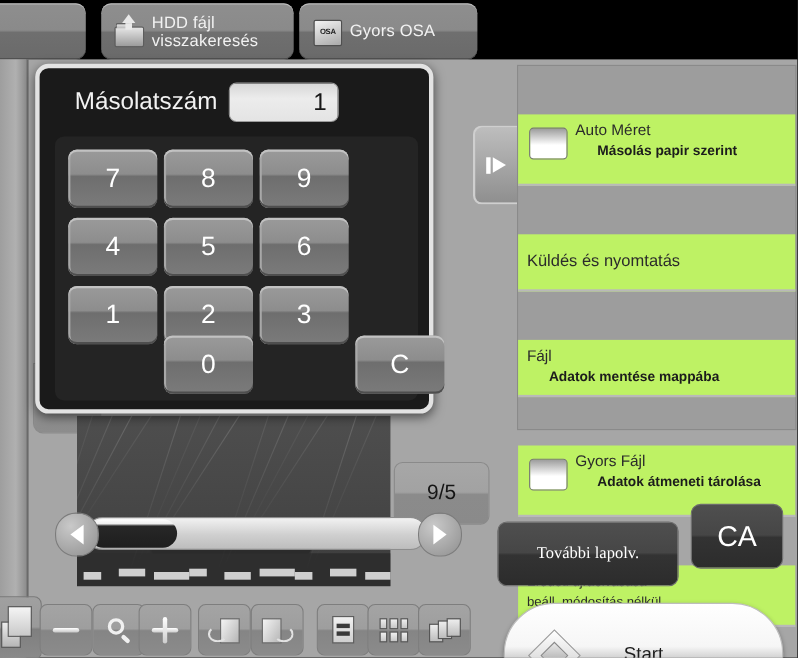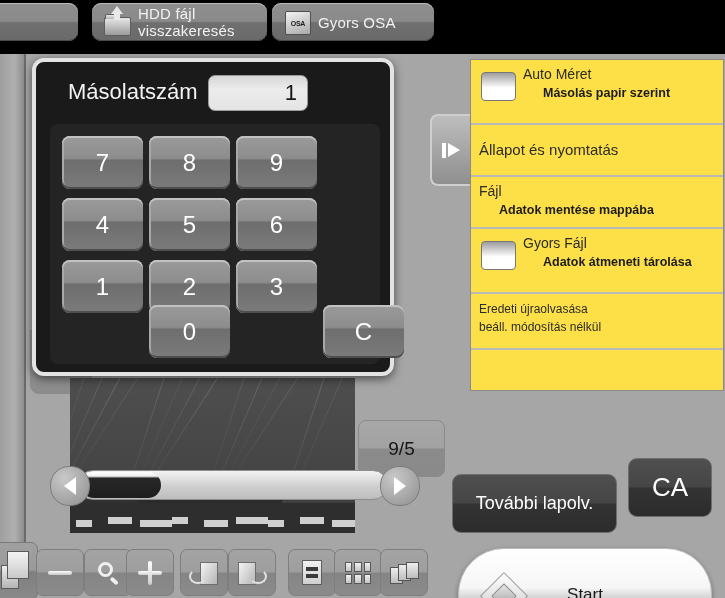--- a/index.html
+++ b/index.html
@@ -3,21 +3,21 @@
 <meta charset="utf-8">
 <style>
   html,body{margin:0;padding:0;background:#000;}
   body{width:725px;height:598px;overflow:hidden;
        font-family:"Liberation Sans","DejaVu Sans",sans-serif;
        -webkit-font-smoothing:antialiased;}
   #screen{position:relative;width:725px;height:598px;background:#0b0b0b;overflow:hidden;}
 
   
   .topbar{position:absolute;left:0;top:0;width:725px;height:54px;background:#000;}
-  .tab{position:absolute;top:3px;height:38px;border-radius:9px;
+  .tab{position:absolute;top:3px;height:51px;border-radius:9px;
        background:linear-gradient(180deg,#8e8e8e 0%,#8a8a8a 48%,#6f6f6f 52%,#6a6a6a 100%);
        box-shadow:inset 0 1px 0 #b9b9b9, inset 0 -1px 0 #4a4a4a;
        color:#efefef;display:flex;align-items:center;}
   .tab .tlabel{font-size:15px;line-height:17px;color:#f2f2f2;letter-spacing:.2px;}
   #tab-partial{left:-92px;width:170px;}
   #tab-hdd{left:92px;width:175px;}
   #tab-osa{left:272px;width:162px;}
   .tabicon{width:30px;height:32px;margin:0 6px 0 10px;flex:0 0 auto;position:relative;}
   
   .ic-folder{position:absolute;left:2px;bottom:2px;width:25px;height:17px;border-radius:2px;
@@ -38,22 +38,22 @@
        border:2px solid #d8d8d8;color:#fff;font-size:16px;display:flex;align-items:center;justify-content:center;}
 
   
   .body{position:absolute;left:0;top:54px;width:725px;height:544px;background:#a6a6a6;}
   .leftrail{position:absolute;left:0;top:0;width:24px;height:544px;
             background:linear-gradient(90deg,#9e9e9e,#b0b0b0 60%,#8d8d8d);border-right:2px solid #6a6a6a;}
 
   
   #rightpanel{position:absolute;left:470px;top:5px;width:252px;height:330px;background:#9d9d9d;
               border:1px solid #8a8a8a;}
-  .prow{position:relative;background:#fde047;border-bottom:2px solid #b9b9b9;padding:6px 8px 7px 8px;
-        box-sizing:border-box;}
+  .prow{position:relative;background:#bef264;border-bottom:2px solid #b9b9b9;padding:6px 8px 7px 8px;
+        box-sizing:border-box;margin-top:44px;}
   .prow .pmain{font-size:14px;color:#2b2b2b;line-height:17px;}
   .prow .psub{font-size:12.5px;color:#1c1c1c;font-weight:bold;line-height:16px;margin-top:2px;padding-left:20px;}
   .prow.withbox{padding-left:52px;}
   .cbx{position:absolute;left:10px;top:12px;width:33px;height:27px;border-radius:4px;
        background:linear-gradient(180deg,#9d9d9d 0%,#cfcfcf 28%,#ffffff 55%,#ffffff 100%);
        border:1px solid #777;}
   #prow-0{height:65px;}
   #prow-1{height:52px;display:flex;align-items:center;}
   #prow-2{height:65px;}
   #prow-3{height:52px;}
@@ -155,21 +155,21 @@
   .gl-stack i{position:absolute;width:11px;height:15px;background:linear-gradient(180deg,#eee,#bdbdbd);border:1px solid #555;}
   .gl-stack i:nth-child(1){left:0;top:5px;} .gl-stack i:nth-child(2){left:8px;top:2px;} .gl-stack i:nth-child(3){left:16px;top:0;}
   #corner-icon{position:absolute;left:-8px;top:488px;width:44px;height:56px;border-radius:7px;
        background:linear-gradient(180deg,#a0a0a0 0%,#9a9a9a 48%,#7f7f7f 52%,#8a8a8a 100%);border:1px solid #7a7a7a;}
   #corner-icon .pg{position:absolute;left:14px;top:8px;width:20px;height:26px;background:linear-gradient(180deg,#f5f5f5,#c9c9c9);border:1px solid #5a5a5a;}
   #corner-icon .pg2{position:absolute;left:8px;top:22px;width:16px;height:22px;background:linear-gradient(180deg,#ededed,#b5b5b5);border:1px solid #5a5a5a;}
 
   
   #btn-scanmore{position:absolute;left:452px;top:420px;width:163px;height:57px;border-radius:9px;
        background:linear-gradient(180deg,#4f4f4f 0%,#464646 48%,#333333 52%,#2c2c2c 100%);
-       border:1px solid #6d6d6d;color:#fff;font-size:18px;display:flex;align-items:center;justify-content:center;}
+       border:1px solid #6d6d6d;color:#fff;font-size:15px;display:flex;align-items:center;justify-content:center;font-family:Liberation Serif, serif;}
   #btn-ca{position:absolute;left:628px;top:404px;width:82px;height:57px;border-radius:9px;
        background:linear-gradient(180deg,#4f4f4f 0%,#464646 48%,#333333 52%,#2c2c2c 100%);
        border:1px solid #6d6d6d;color:#fff;font-size:26px;display:flex;align-items:center;justify-content:center;}
   #btn-start{position:absolute;left:458px;top:494px;width:252px;height:92px;border-radius:46px;
        background:linear-gradient(180deg,#ffffff 0%,#f6f6f6 42%,#d6d6d6 52%,#efefef 100%);
        border:1px solid #bdbdbd;box-shadow:0 2px 5px rgba(0,0,0,.35);
        display:flex;align-items:center;justify-content:center;color:#1a1a1a;font-size:17px;}
   #start-diamond{position:absolute;left:28px;top:30px;width:32px;height:32px;
        background:linear-gradient(135deg,#ffffff,#c7c7c7);border:1px solid #9a9a9a;transform:rotate(45deg);}
   #start-diamond:after{content:"";position:absolute;left:7px;top:7px;width:16px;height:16px;
@@ -206,21 +206,21 @@
   <div class="body">
     <div class="leftrail"></div>
 
     <div id="rightpanel">
       <div class="prow withbox" id="prow-0">
         <span class="cbx"></span>
         <div class="pmain">Auto Méret</div>
         <div class="psub">Másolás papir szerint</div>
       </div>
       <div class="prow" id="prow-1">
-        <div class="pmain big">Állapot és nyomtatás</div>
+        <div class="pmain big">Küldés és nyomtatás</div>
       </div>
       <div class="prow" id="prow-3">
         <div class="pmain">Fájl</div>
         <div class="psub">Adatok mentése mappába</div>
       </div>
       <div class="prow withbox" id="prow-2">
         <span class="cbx"></span>
         <div class="pmain">Gyors Fájl</div>
         <div class="psub">Adatok átmeneti tárolása</div>
       </div>

